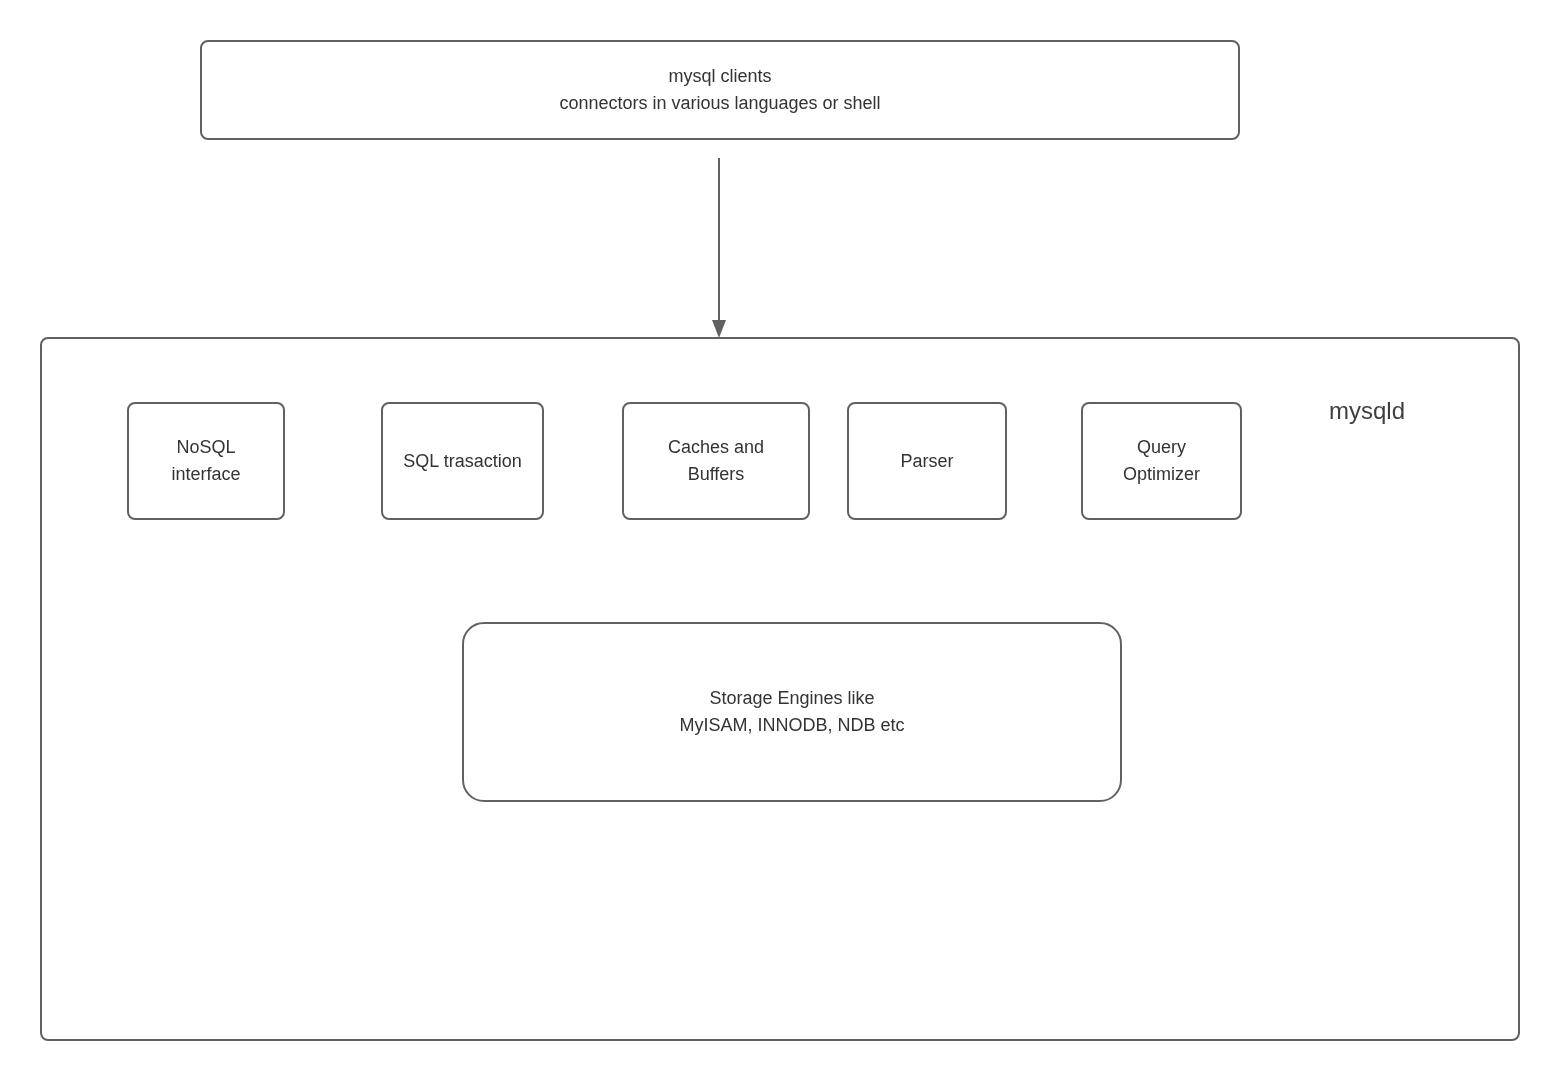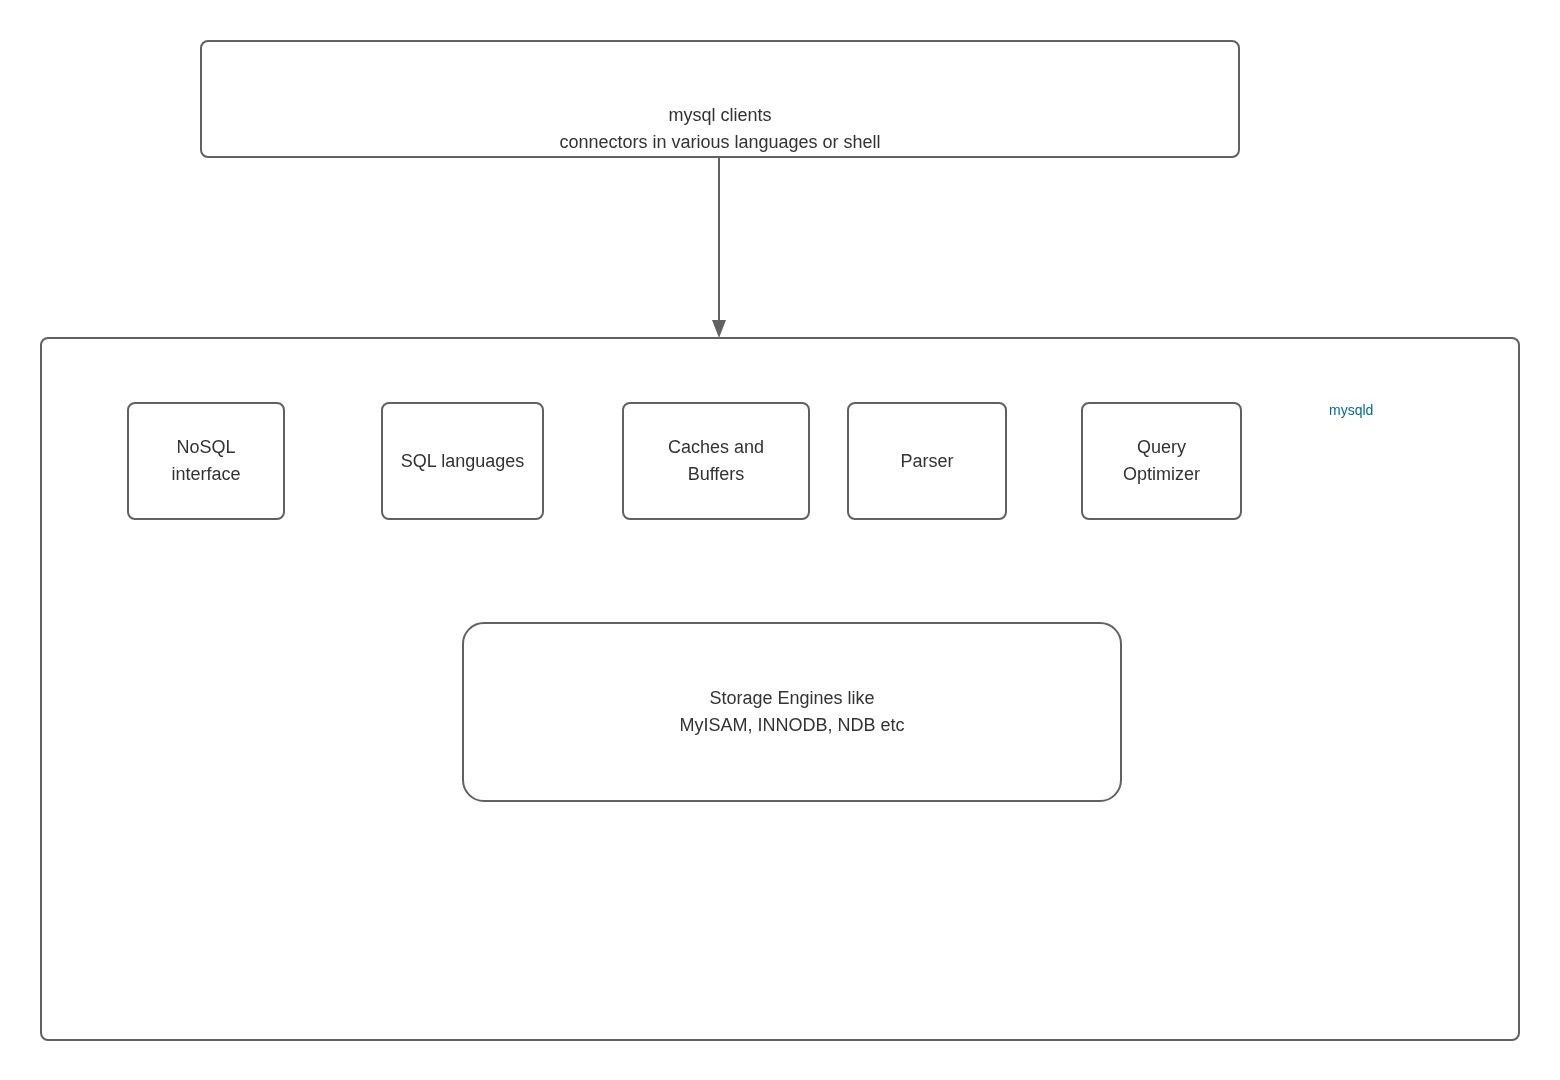--- a/index.html
+++ b/index.html
@@ -27,31 +27,31 @@
     text-align: center;
   }
   .shape-label {
     font-size: 18px;
     line-height: 27px;
     color: #333333;
     white-space: pre-line;
     padding: 0 10px;
   }
   
-  .client-box   { left: 200px; top: 40px;  width: 1040px; height: 118px; align-items: flex-end; }
+  .client-box   { left: 200px; top: 40px;  width: 1040px; height: 100px; }
   
   .flow-arrow   { position: absolute; left: 711px; top: 158px; width: 16px; height: 180px; }
   
   .server-box   { left: 40px;  top: 337px; width: 1480px; height: 704px; justify-content: flex-start; align-items: flex-start; }
   .server-label {
     position: absolute;
     left: 1287px; top: 58px;
-    font-size: 14px;
+    font-size: 24px;
     line-height: 27px;
-    color: #0369a1;
+    color: #404040;
   }
   
   .comp         { position: absolute; top: 63px; height: 118px; }
   .comp-nosql   { left: 85px;   width: 158px; }
   .comp-sql     { left: 339px;  width: 163px; }
   .comp-caches  { left: 580px;  width: 188px; }
   .comp-parser  { left: 805px;  width: 160px; }
   .comp-query   { left: 1039px; width: 161px; }
   
   .storage-box  { left: 420px; top: 283px; width: 660px; height: 180px; border-radius: 22px; }
@@ -75,21 +75,21 @@
   <div class="shape server-box">
 
     <div class="server-label">mysqld</div>
 
     <div class="shape comp comp-nosql">
       <div class="shape-label">NoSQL
 interface</div>
     </div>
 
     <div class="shape comp comp-sql">
-      <div class="shape-label">SQL languages</div>
+      <div class="shape-label">SQL trasaction</div>
     </div>
 
     <div class="shape comp comp-caches">
       <div class="shape-label">Caches and
 Buffers</div>
     </div>
 
     <div class="shape comp comp-query">
       <div class="shape-label">Query
 Optimizer</div>

